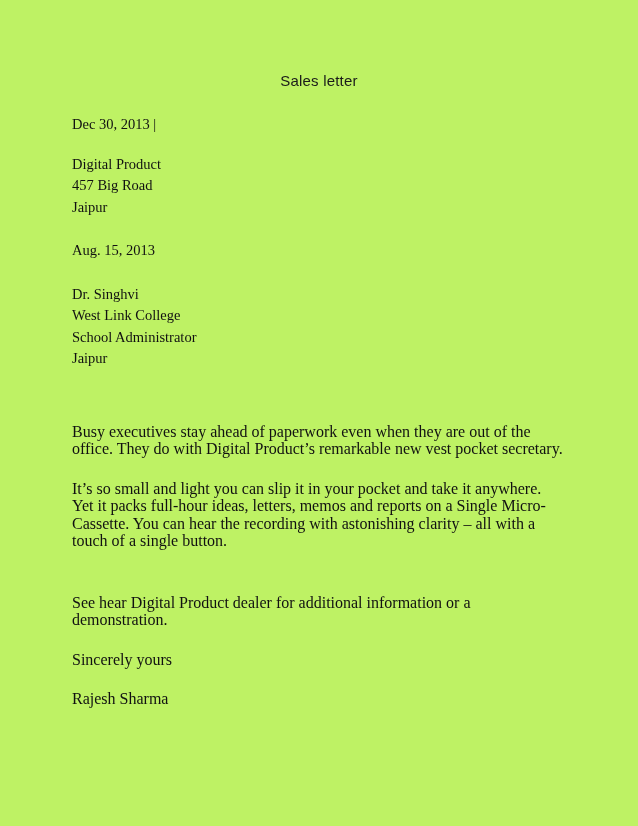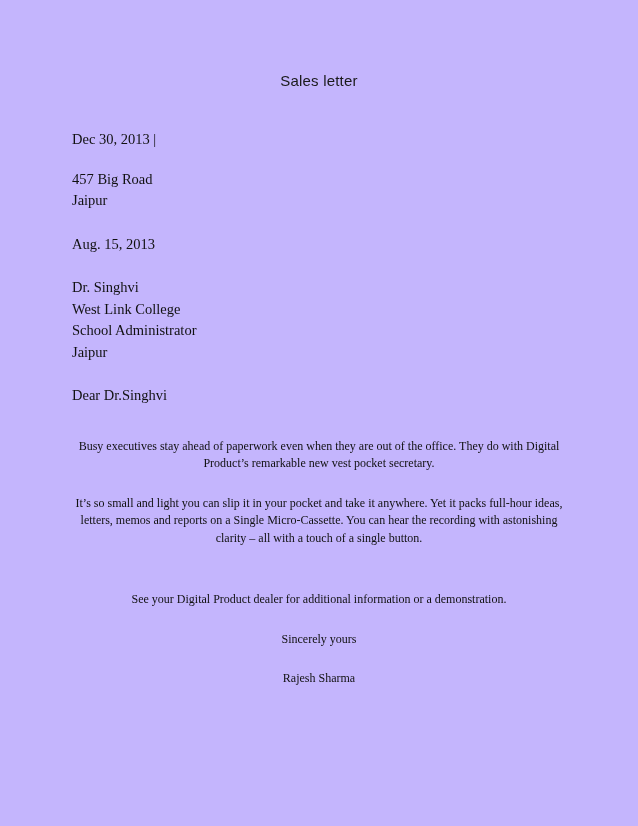--- a/index.html
+++ b/index.html
@@ -11,100 +11,100 @@
     width: 638px;
     height: 826px;
     font-family: "Liberation Serif", serif;
     color: #000000;
     overflow: hidden;
   }
   .page {
     position: relative;
     width: 638px;
     height: 826px;
-    background: #c4b5fd;
+    background: #bef264;
     box-sizing: border-box;
   }
   .doc-title {
     font-family: "Liberation Sans", sans-serif;
     font-size: 15px;
     text-align: center;
     margin: 0;
     padding-top: 72px;
     font-weight: normal;
     color: #1a1a1a;
     letter-spacing: 0.2px;
   }
   .body-area {
     padding: 0 72px 0 72px;
-    margin-top: 40px;
+    margin-top: 25px;
   }
   .line {
     font-size: 14.5px;
     line-height: 21.5px;
     margin: 0;
     color: #111111;
   }
   .para {
-    font-size: 12px;
+    font-size: 16px;
     line-height: 17.5px;
     margin: 0;
     color: #111111;
-    text-align: center;
+    text-align: left;
   }
   .gap-sm { height: 9px; }
   .gap-md { height: 18px; }
   .gap-lg { height: 22px; }
 </style>
 </head>
 <body>
 
 <div class="page">
 
   <h1 class="doc-title">Sales letter</h1>
 
   <div class="body-area">
 
     <p class="line">Dec 30, 2013  |</p>
 
     <div class="gap-md"></div>
 
+    <p class="line">Digital Product</p>
     <p class="line"> 457 Big Road</p>
     <p class="line">Jaipur</p>
 
     <div class="gap-lg"></div>
 
     <p class="line">Aug. 15, 2013</p>
 
     <div class="gap-lg"></div>
 
     <p class="line">Dr. Singhvi</p>
     <p class="line">West Link College</p>
     <p class="line">School Administrator</p>
     <p class="line">Jaipur</p>
 
     <div class="gap-lg"></div>
 
-    <p class="line">Dear Dr.Singhvi</p>
 
     <div class="gap-lg"></div>
     <div class="gap-sm"></div>
 
     <p class="para">Busy executives stay ahead of paperwork even when they are out of the office.  They do with Digital Product’s remarkable new vest pocket secretary.</p>
 
     <div class="gap-lg"></div>
 
     <p class="para">It’s so small and light you can slip it in your pocket and take it anywhere.   Yet it packs full-hour ideas, letters, memos and reports on a Single Micro-Cassette.  You can hear the recording with astonishing clarity – all with a touch of a single button.</p>
 
     <div class="gap-lg"></div>
 
 
     <div class="gap-lg"></div>
 
-    <p class="para">See your Digital Product dealer for additional information or a demonstration.</p>
+    <p class="para">See hear Digital Product dealer for additional information or a demonstration.</p>
 
     <div class="gap-lg"></div>
 
     <p class="para">Sincerely yours</p>
 
     <div class="gap-lg"></div>
 
     <p class="para">Rajesh Sharma</p>
 
   </div>

